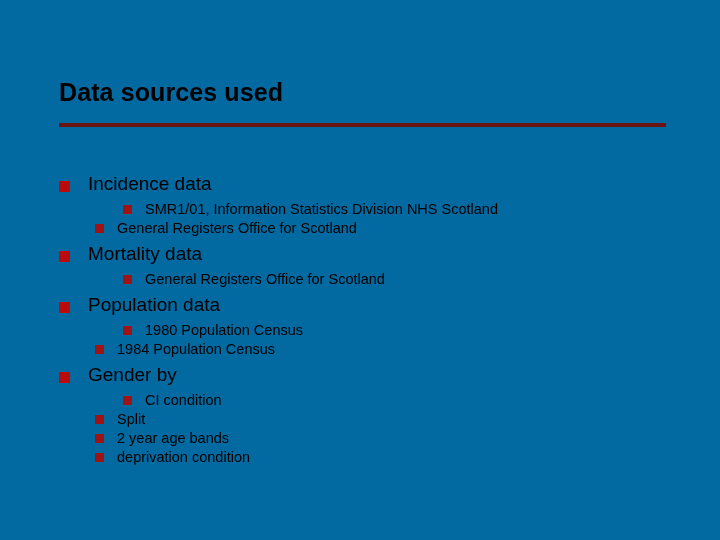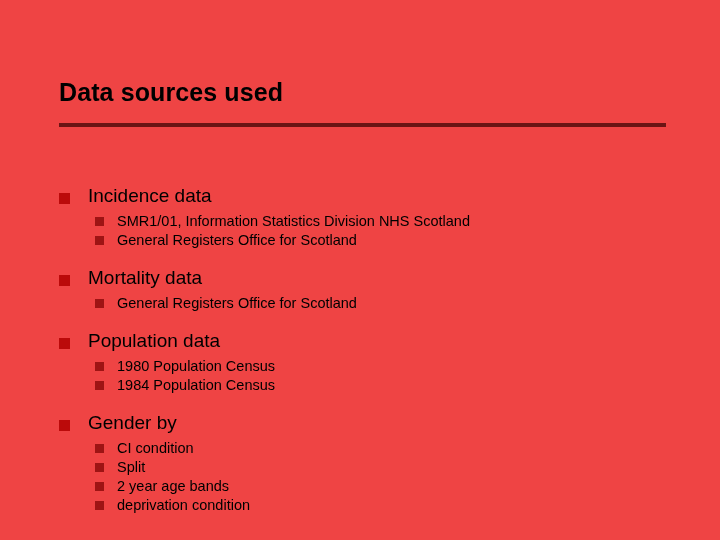--- a/index.html
+++ b/index.html
@@ -43,21 +43,21 @@
     top: 123px;
     width: 607px;
     height: 4px;
     background: #6b1414;
   }
 
   
   .body-list {
     position: absolute;
     left: 0;
-    top: 184px;
+    top: 172px;
     width: 632px;
   }
 
   .bullet-row {
     position: relative;
     display: block;
     white-space: nowrap;
   }
 
   
@@ -98,27 +98,27 @@
   .lvl2 .bullet-text {
     display: inline-block;
     margin-left: 22px;
     font-size: 14.5px;
     line-height: 19px;
     color: #000000;
     vertical-align: top;
   }
 
   
-  .gap-before-group { margin-top: 16px; }
-  .gap-before-sub   { margin-top: 4px; }
+  .gap-before-group { margin-top: 4px; }
+  .gap-before-sub   { margin-top: 4px; margin-left: 28px; }
 </style>
 </head>
 <body style="background: rgb(255, 255, 255);">
 
-<div class="slide" style="background: #ef4444;">
+<div class="slide" style="background: #0369a1;">
 
   <div class="slide-title">Data sources used</div>
 
   <div class="title-rule" style="background: rgb(107, 20, 20);"></div>
 
   <div class="body-list">
 
     <div class="bullet-row lvl1">
       <span class="bullet-mark" style="background: rgb(187, 10, 10);"></span>
       <span class="bullet-text">Incidence data</span>

